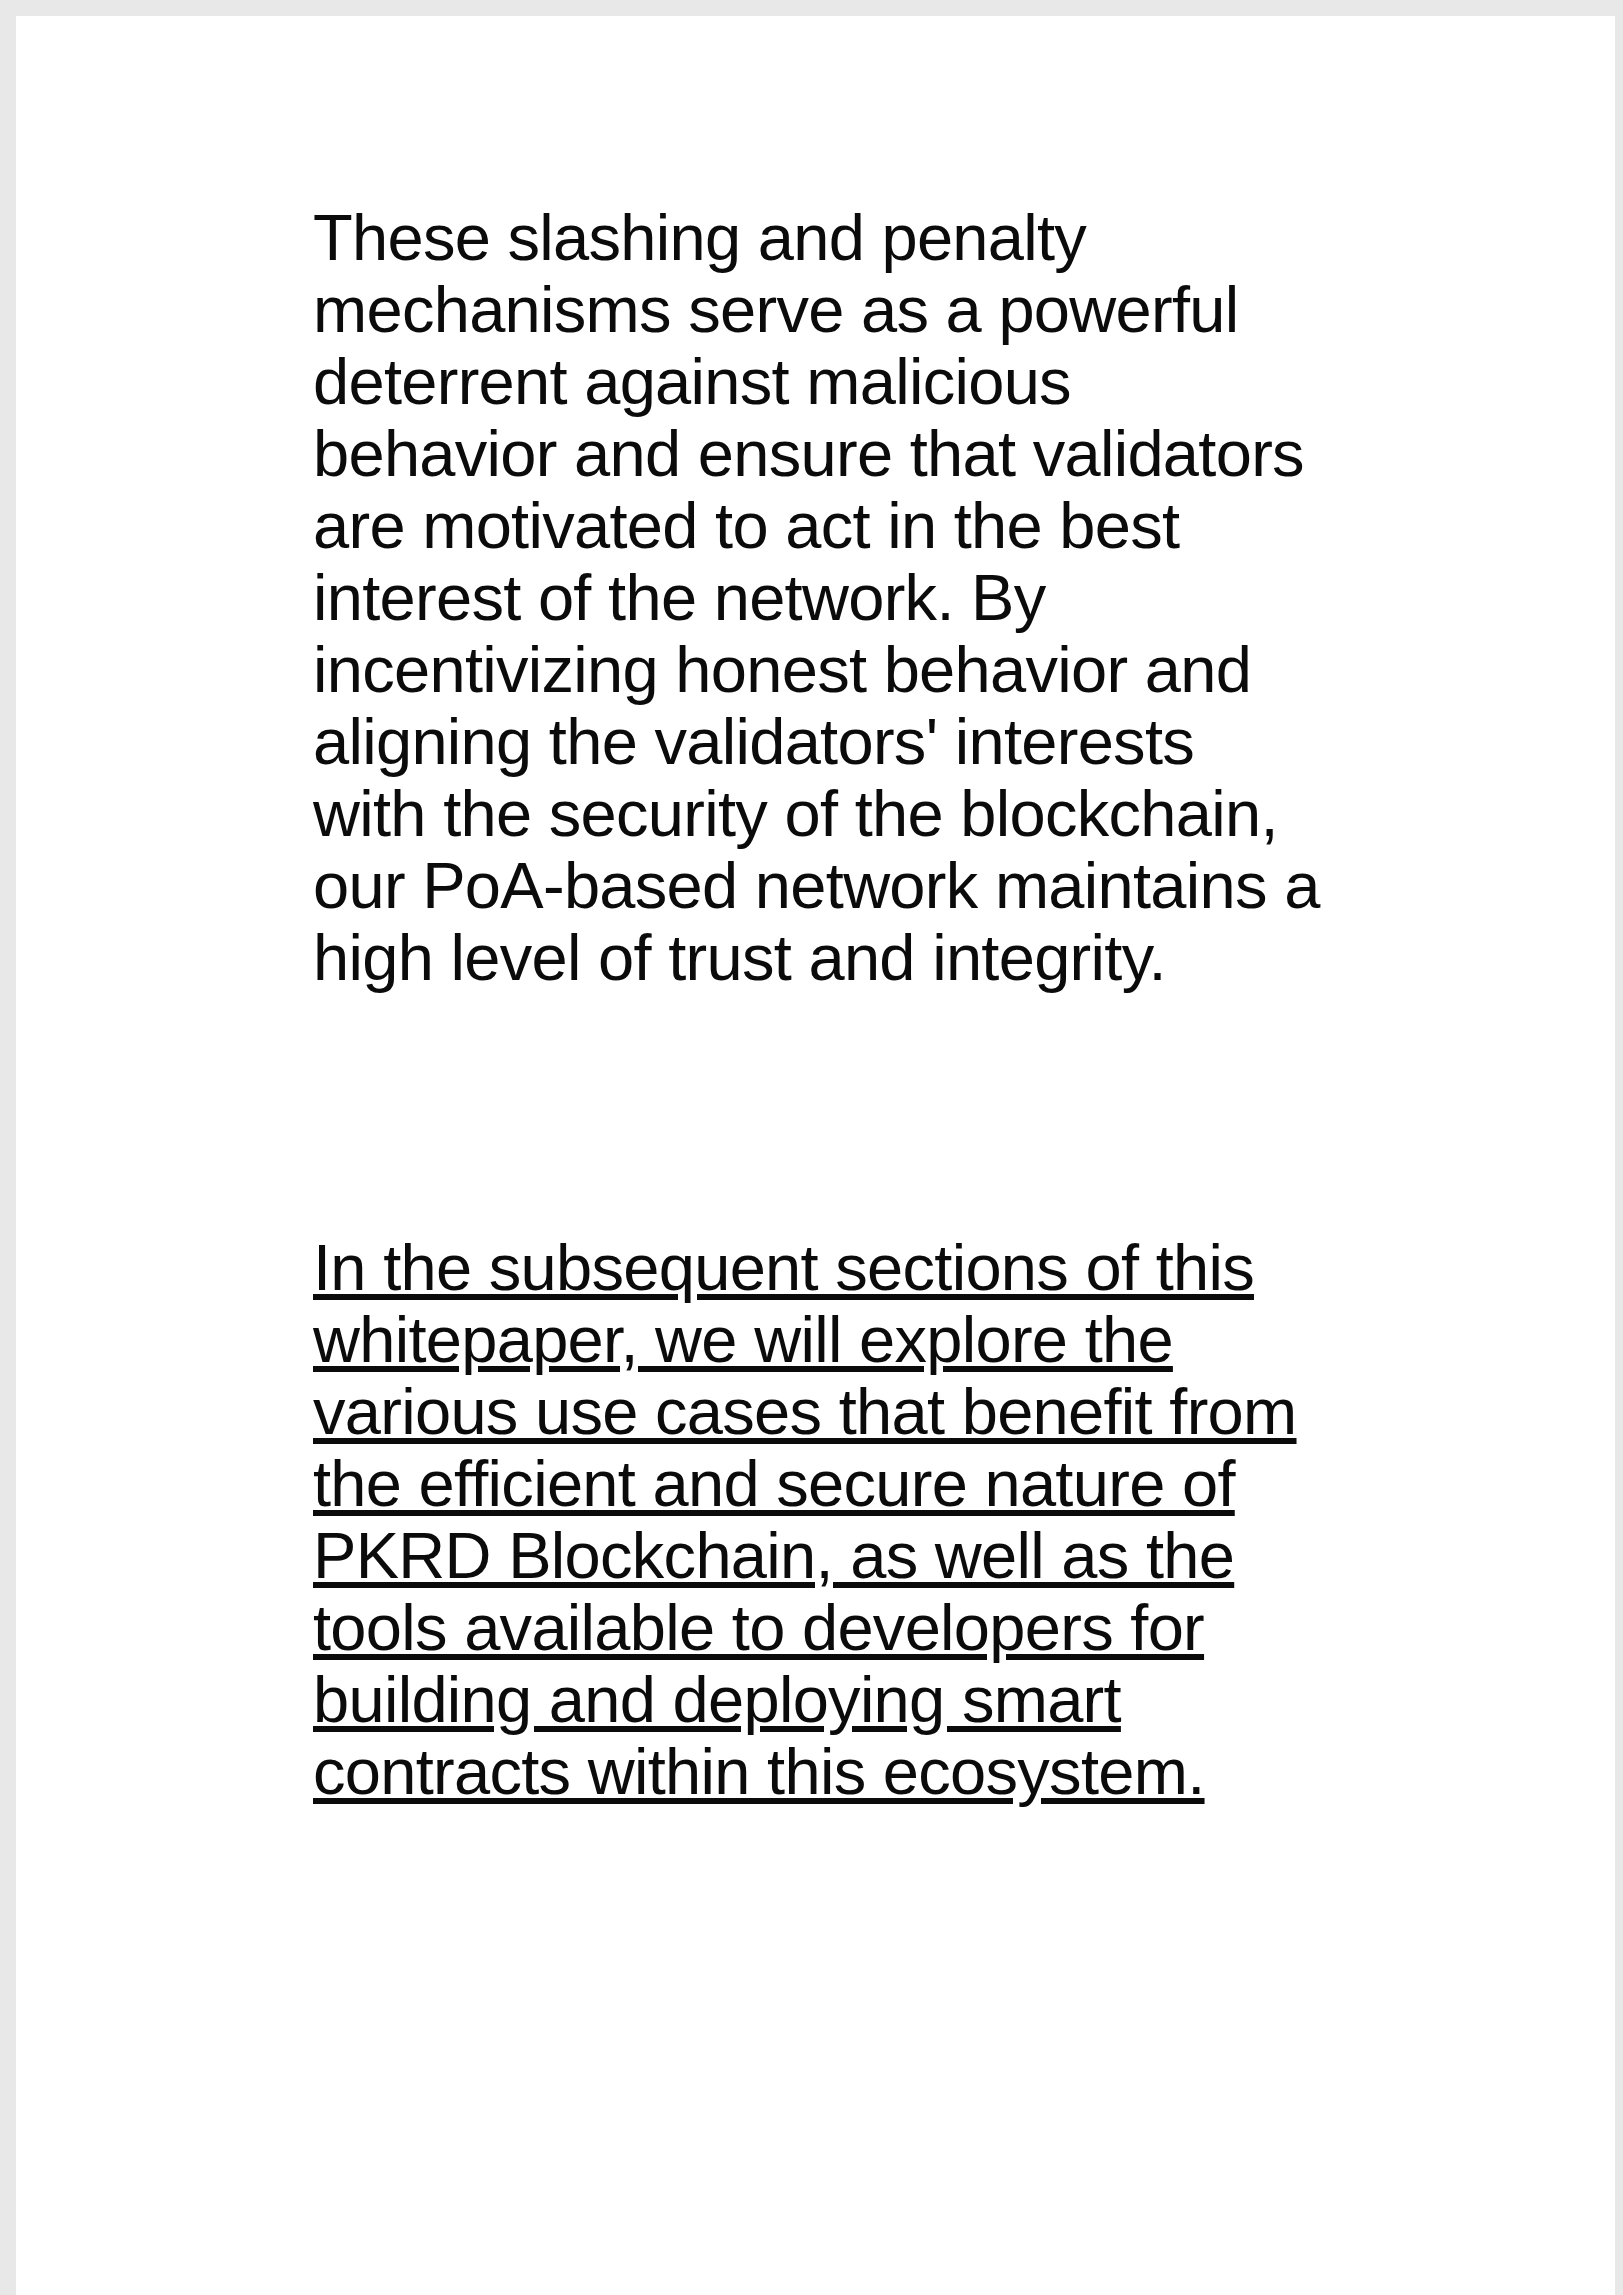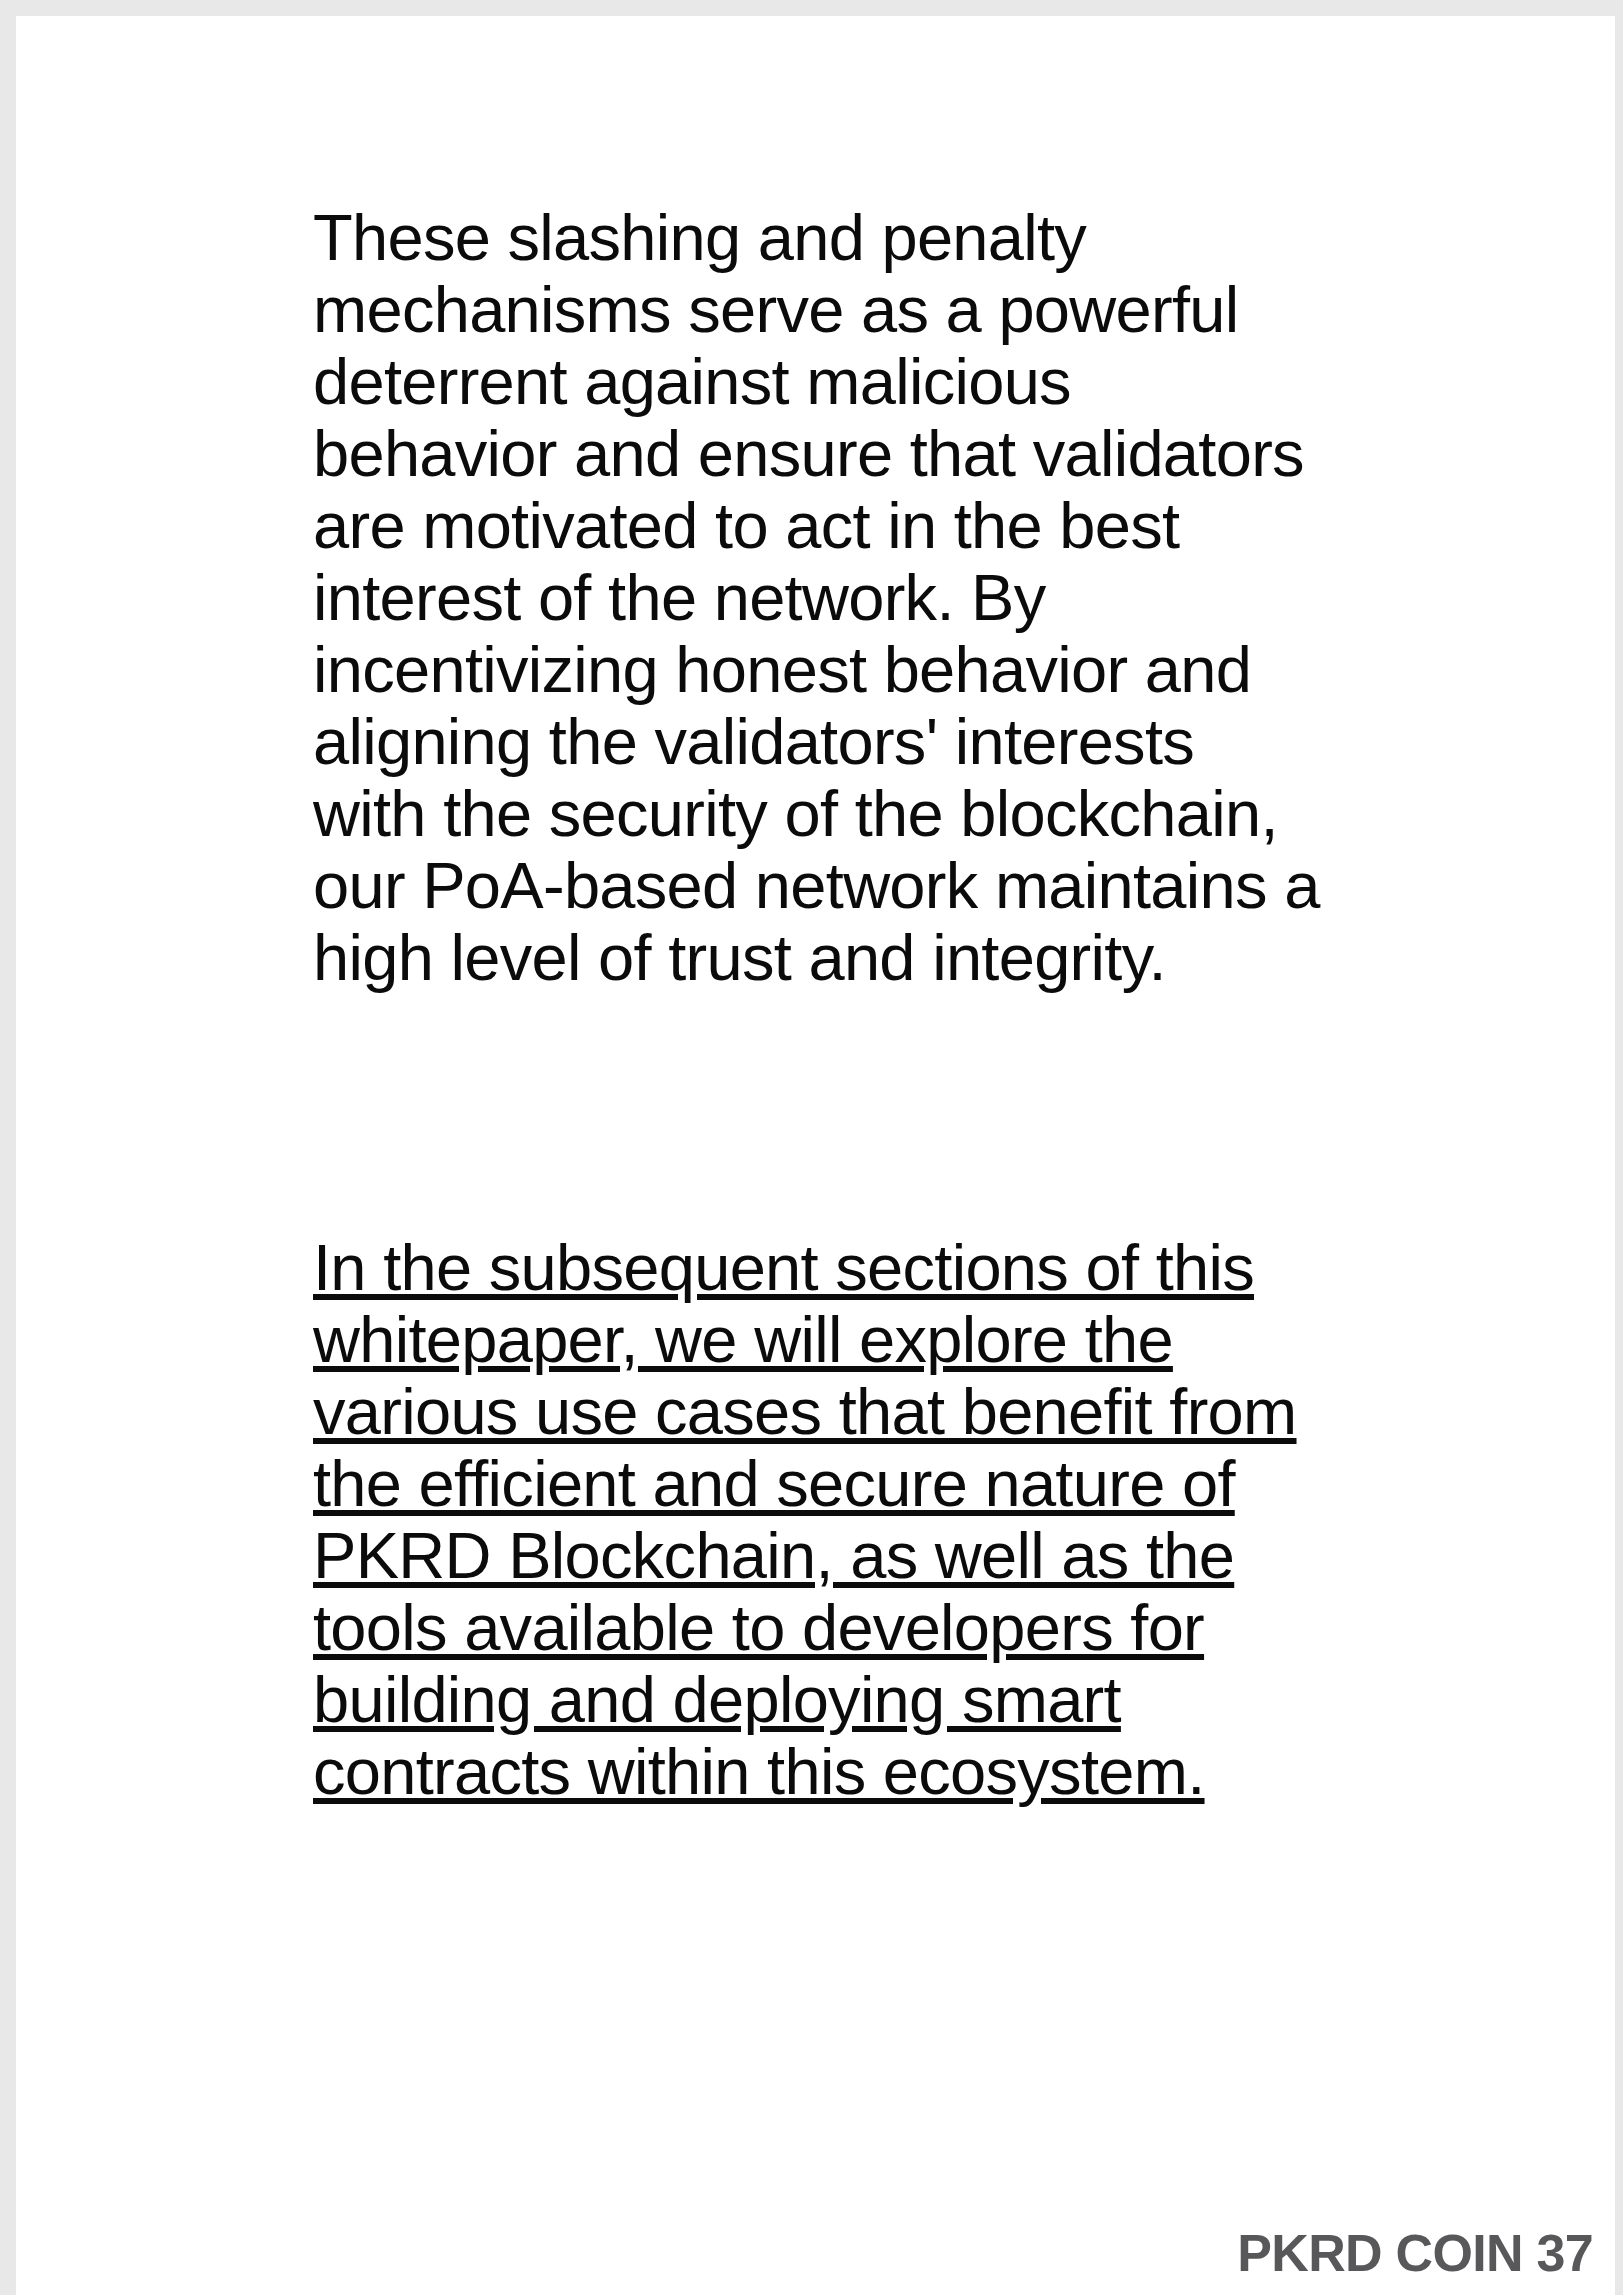--- a/index.html
+++ b/index.html
@@ -68,17 +68,14 @@
 high level of trust and integrity.</p>
     <p class="body-paragraph">In the subsequent sections of this
 whitepaper, we will explore the
 various use cases that benefit from
 the efficient and secure nature of
 PKRD Blockchain, as well as the
 tools available to developers for
 building and deploying smart
 contracts within this ecosystem.</p>
   </div>
-  <div class="page-footer">
-    <span>PKRD COIN 37</span>
-  </div>
 </div>
 
 
 </body></html>

